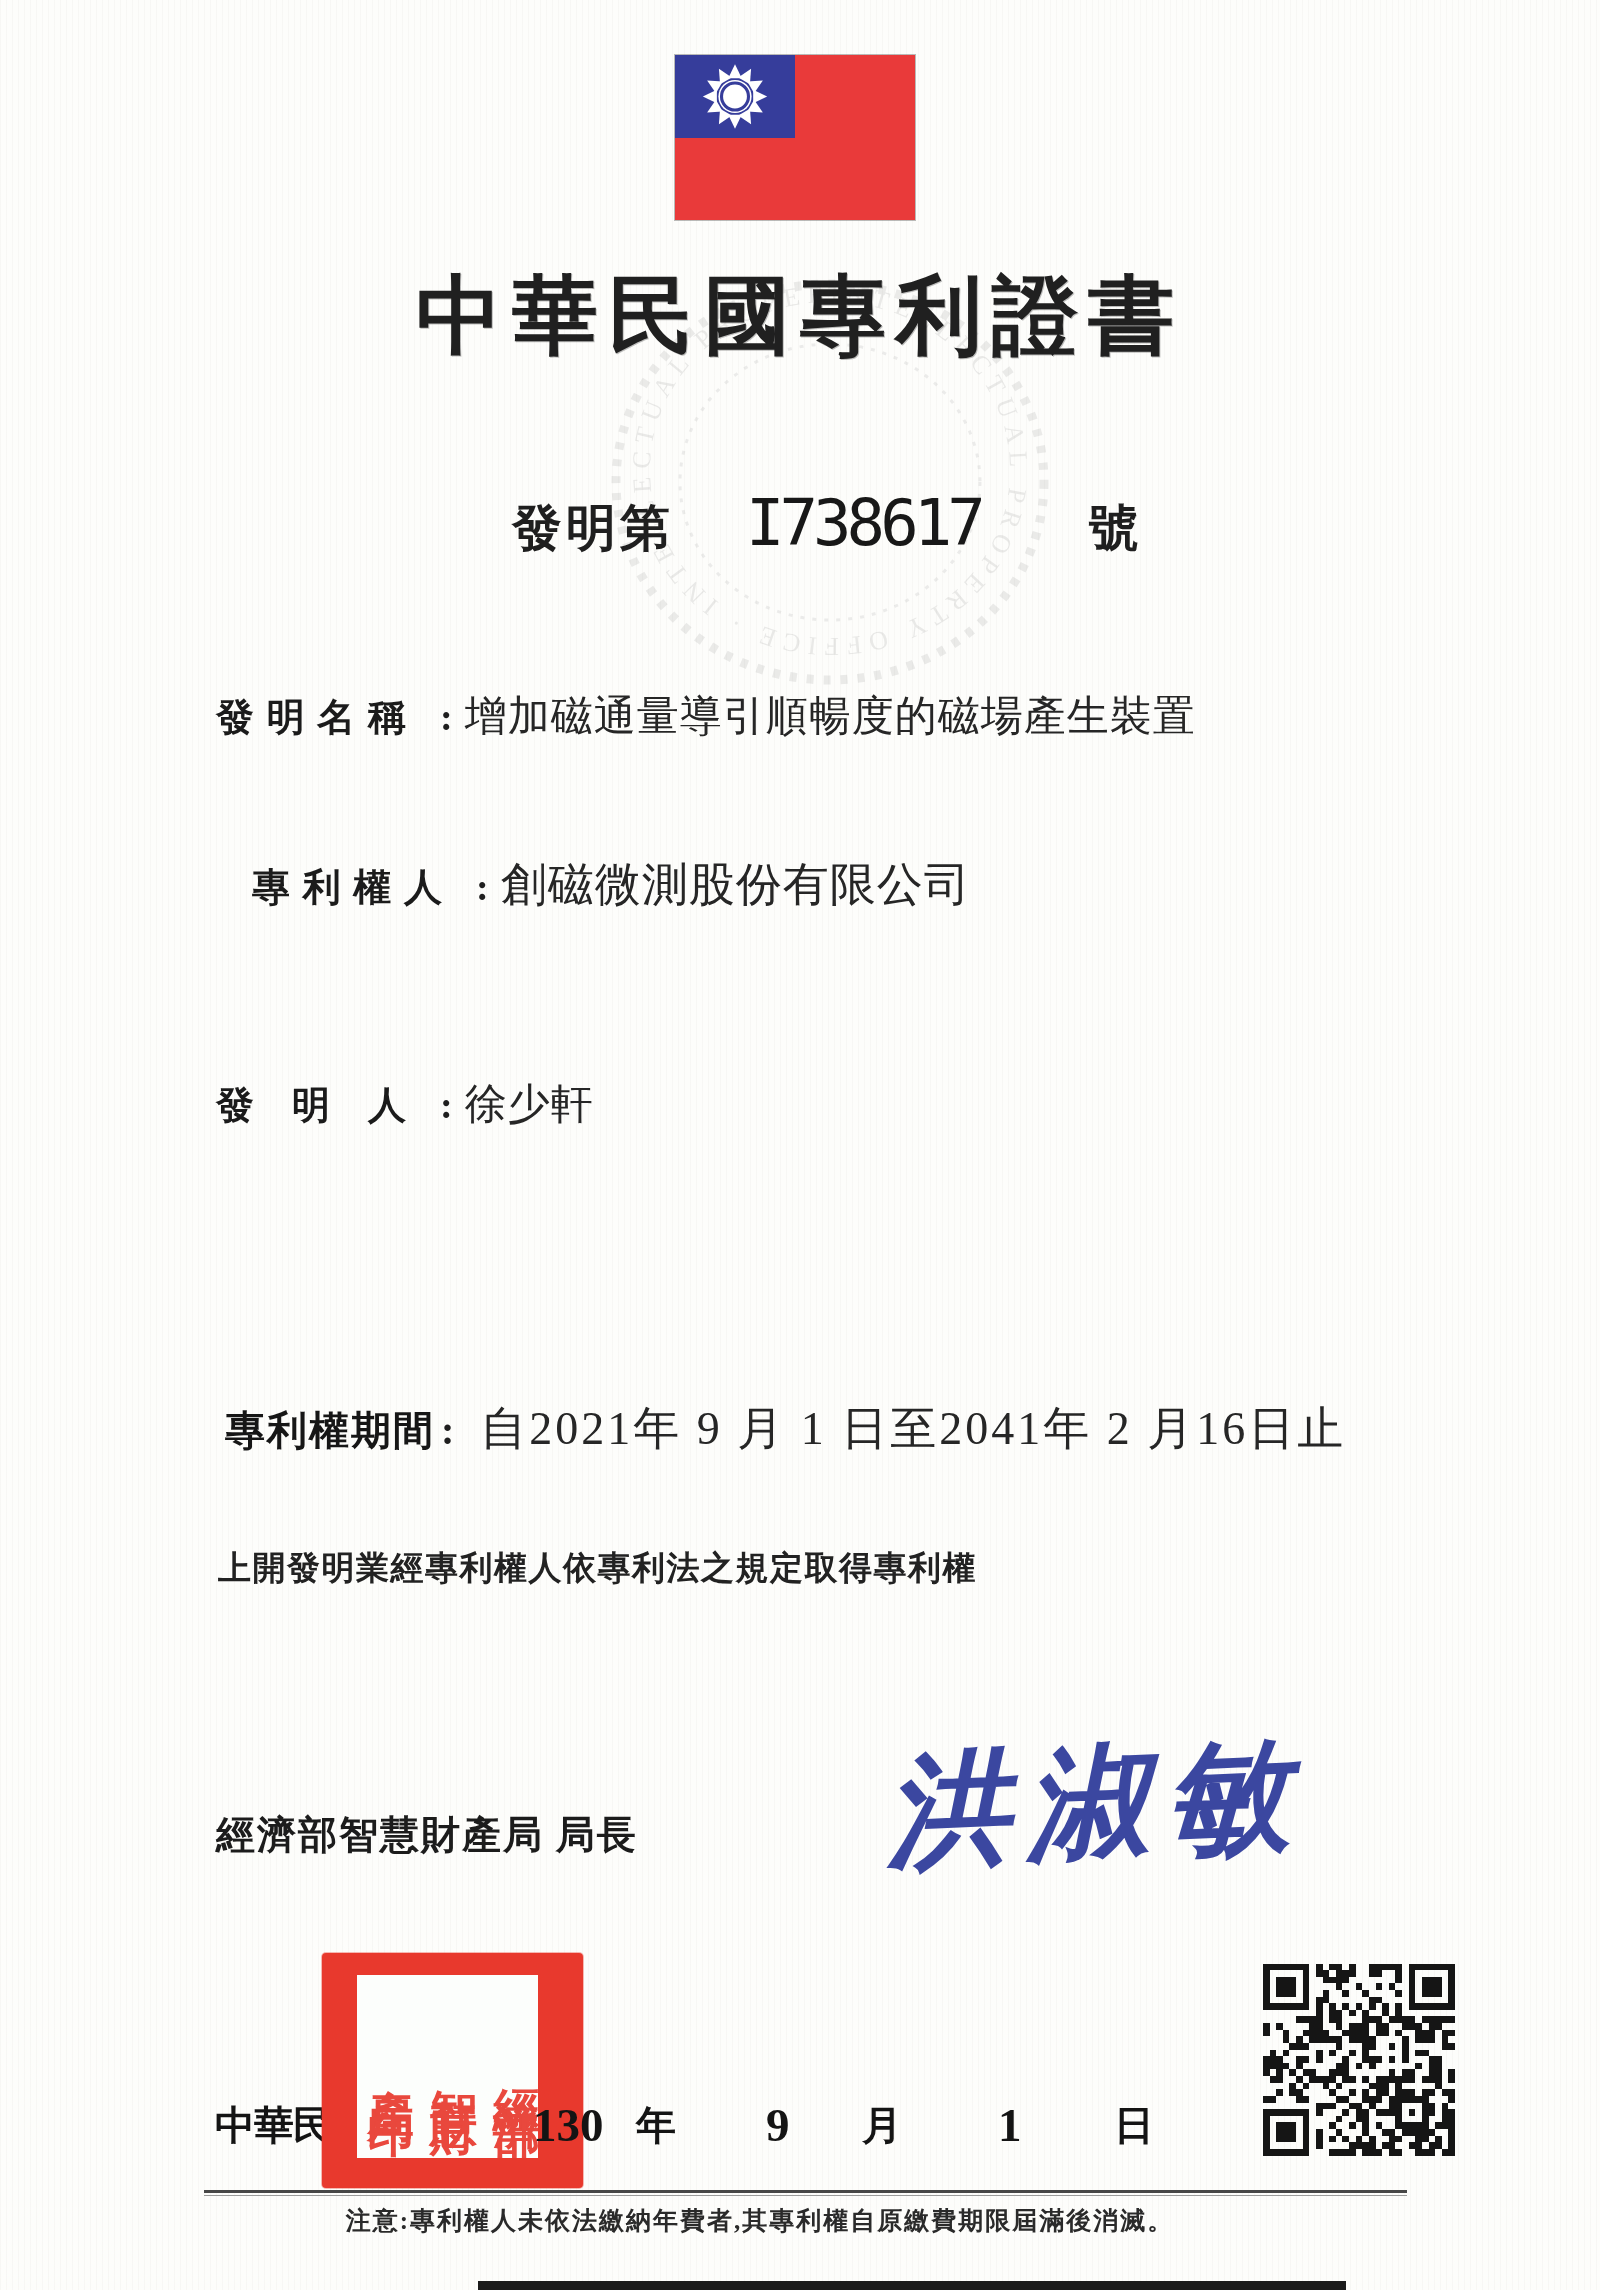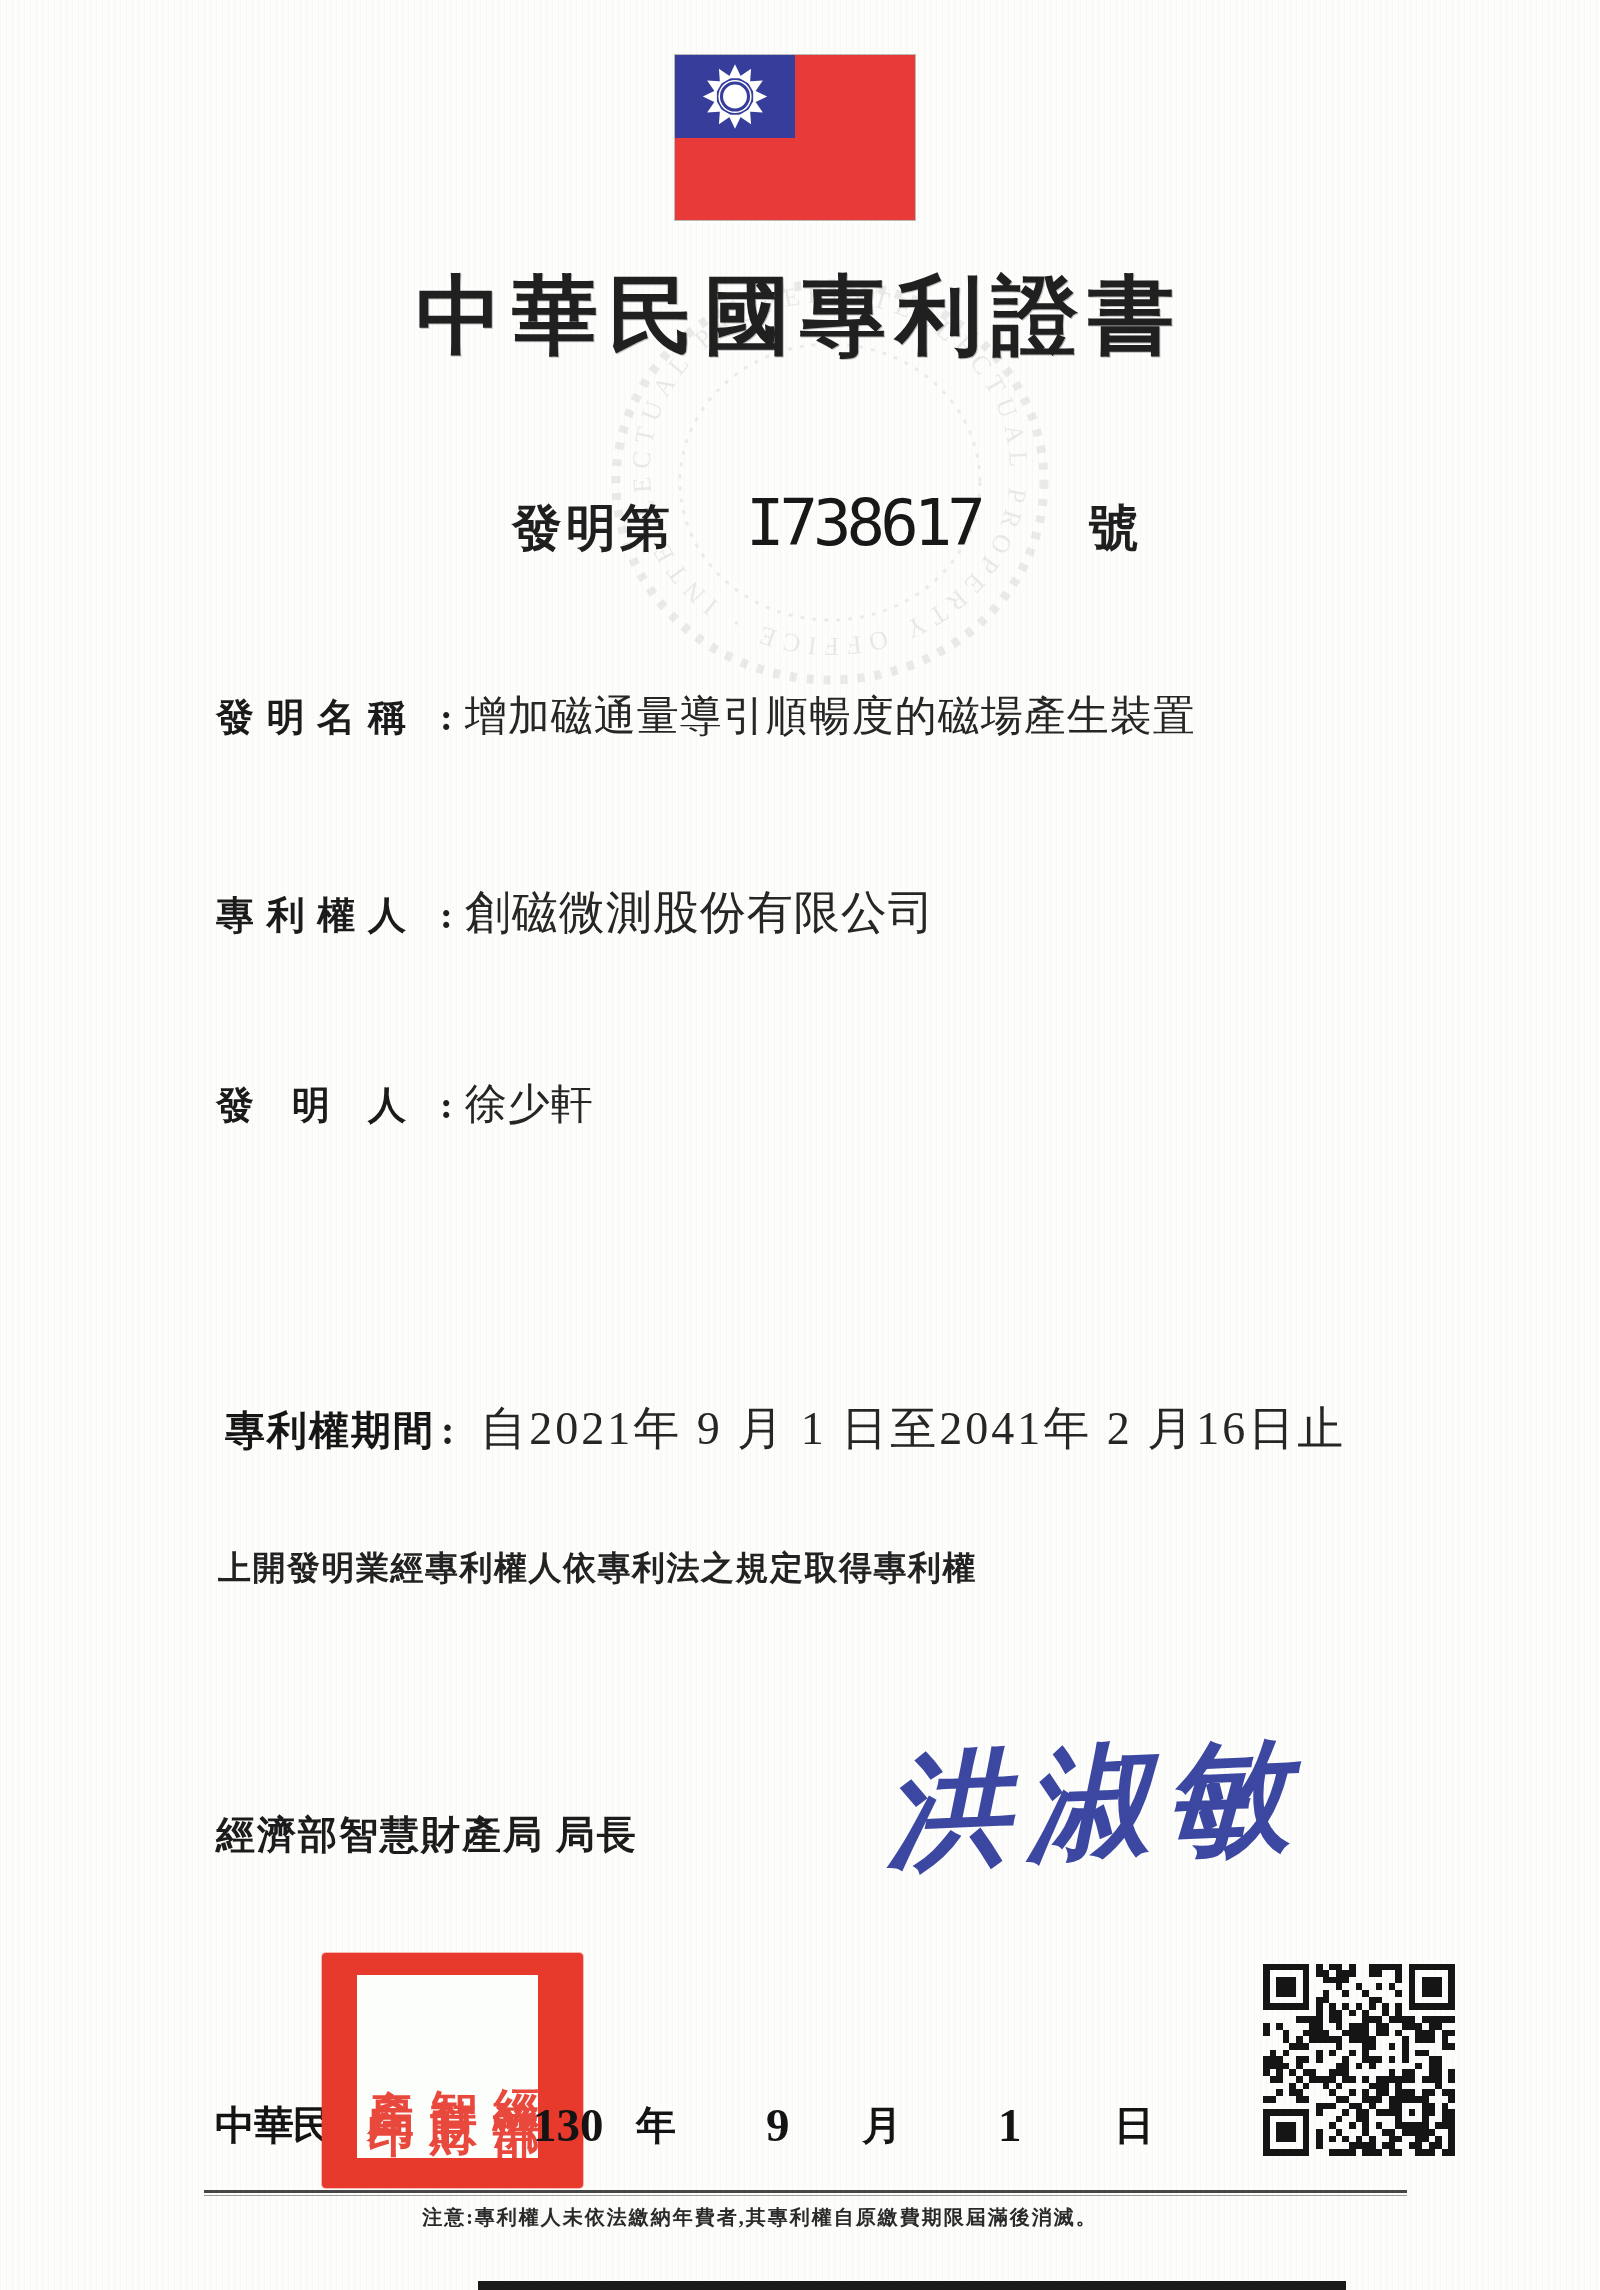--- a/index.html
+++ b/index.html
@@ -27,21 +27,21 @@
   .patline{position:absolute;left:512px;top:486px;display:flex;align-items:baseline;white-space:nowrap;}
   .patline .pre{font-size:50px;font-weight:600;letter-spacing:4px;}
   .patline .num{font-family:"DejaVu Sans Mono","Liberation Mono",monospace;font-size:64px;font-weight:500;letter-spacing:-5px;margin-left:72px;color:#181818;}
   .patline .suf{font-size:50px;font-weight:600;margin-left:108px;}
   
   .frow{position:absolute;left:216px;display:flex;align-items:baseline;white-space:nowrap;}
   .jlabel{display:inline-block;width:190px;font-size:38px;font-weight:700;text-align:justify;text-align-last:justify;color:#1b1b1b;}
   .colon{font-size:38px;font-weight:700;margin:0 12px 0 34px;}
   .fval{font-size:42px;letter-spacing:1px;color:#262626;}
   .row-name{top:688px;}
-  .row-owner{top:882px;}
+  .row-owner{top:854px;margin-left:36px;}
   .row-owner .fval{font-size:46px;}
   .row-inventor{top:1076px;}
   .row-term{top:1398px;margin-left:9px;}
   .tlabel{font-size:40px;font-weight:700;letter-spacing:2px;color:#161616;}
   .tcolon{font-size:40px;font-weight:700;margin:0 26px 0 6px;}
   .row-term .fval{font-size:46px;letter-spacing:3px;}
   
   .statement{position:absolute;left:218px;top:1546px;font-size:33px;font-weight:600;letter-spacing:1.5px;color:#222;}
   .director{position:absolute;left:216px;top:1808px;font-size:39px;font-weight:600;letter-spacing:2px;color:#1c1c1c;}
   .signature{
@@ -65,21 +65,21 @@
   .tok-year{left:533px;font-size:47px;}
   .tok-yu{left:636px;}
   .tok-month{left:766px;font-size:47px;}
   .tok-mu{left:862px;}
   .tok-day{left:998px;font-size:47px;}
   .tok-du{left:1114px;}
   
   .qr{position:absolute;left:1263px;top:1963px;width:192px;height:193px;}
   
   .footrule{position:absolute;left:204px;top:2190px;width:1203px;height:2px;border-top:3px solid #474747;border-bottom:1px solid #9b9b9b;}
-  .footnote{position:absolute;left:160px;top:2204px;width:1200px;text-align:center;font-size:20px;font-weight:600;letter-spacing:2px;color:#2a2a2a;}
+  .footnote{position:absolute;left:160px;top:2204px;width:1200px;text-align:center;font-size:25px;font-weight:600;letter-spacing:2px;color:#2a2a2a;}
   .bottomstrip{position:absolute;left:478px;top:2281px;width:868px;height:9px;background:#1b1b1b;}
 </style>
 </head>
 <body>
 
 <div class="page">
 
   <div class="flag">
     <div class="canton">
       <svg viewBox="-40 -40 80 80">

